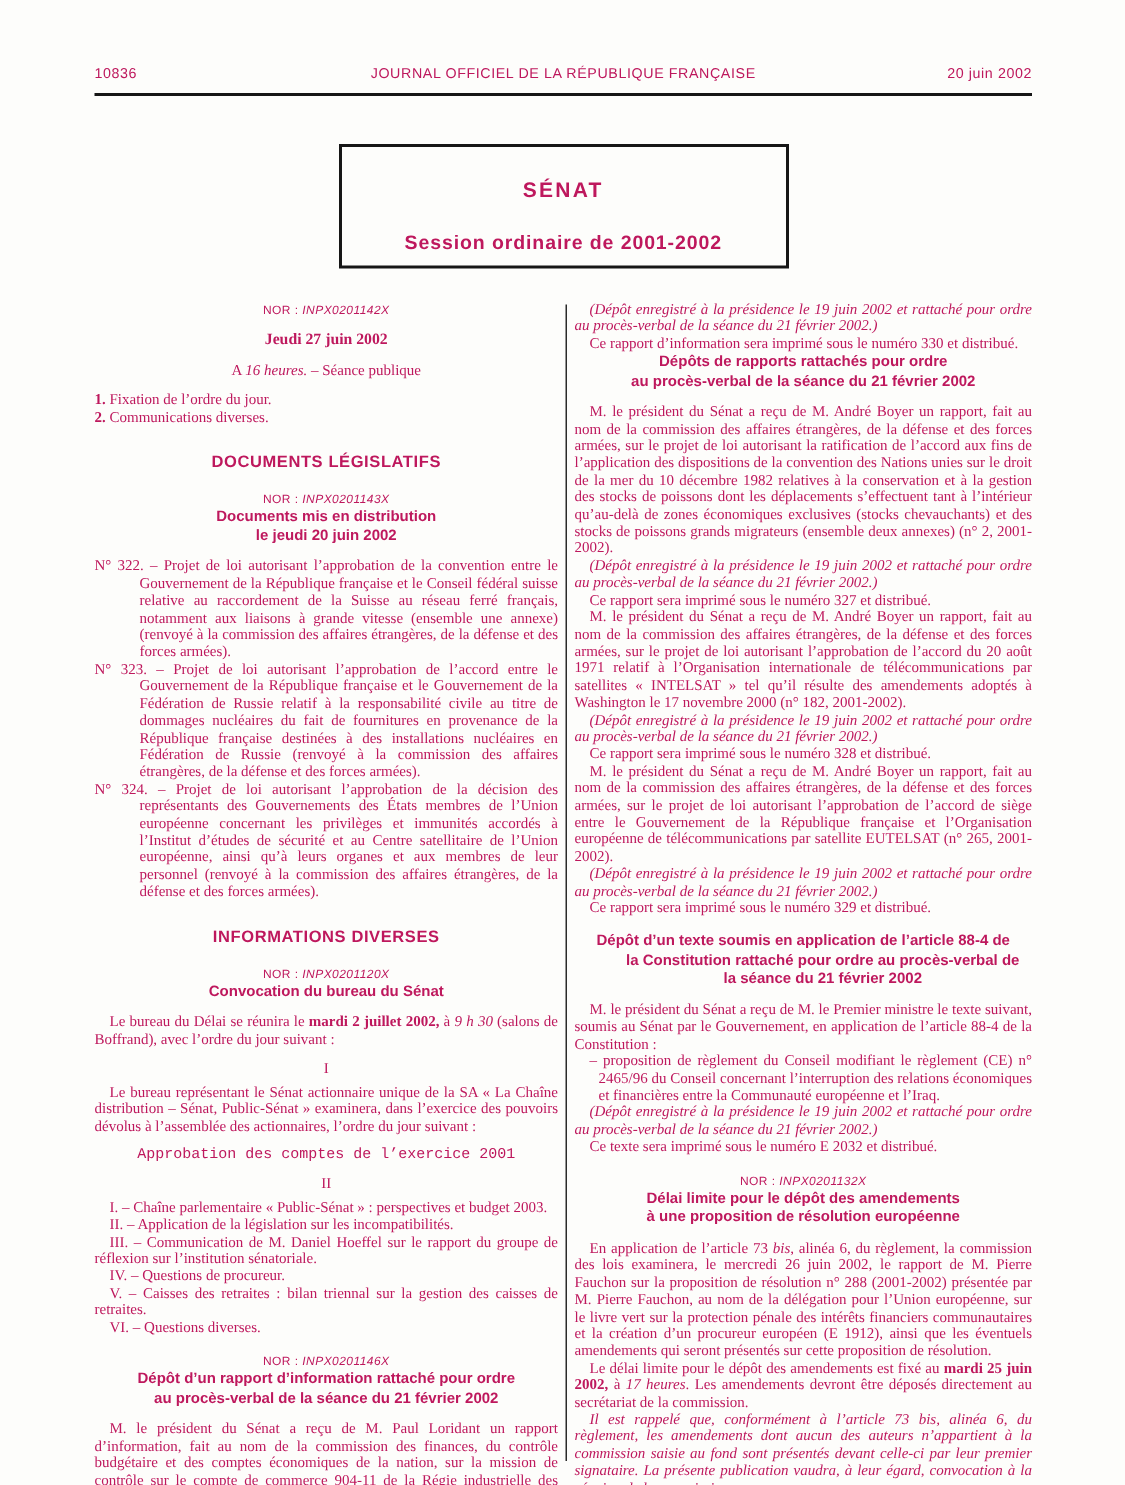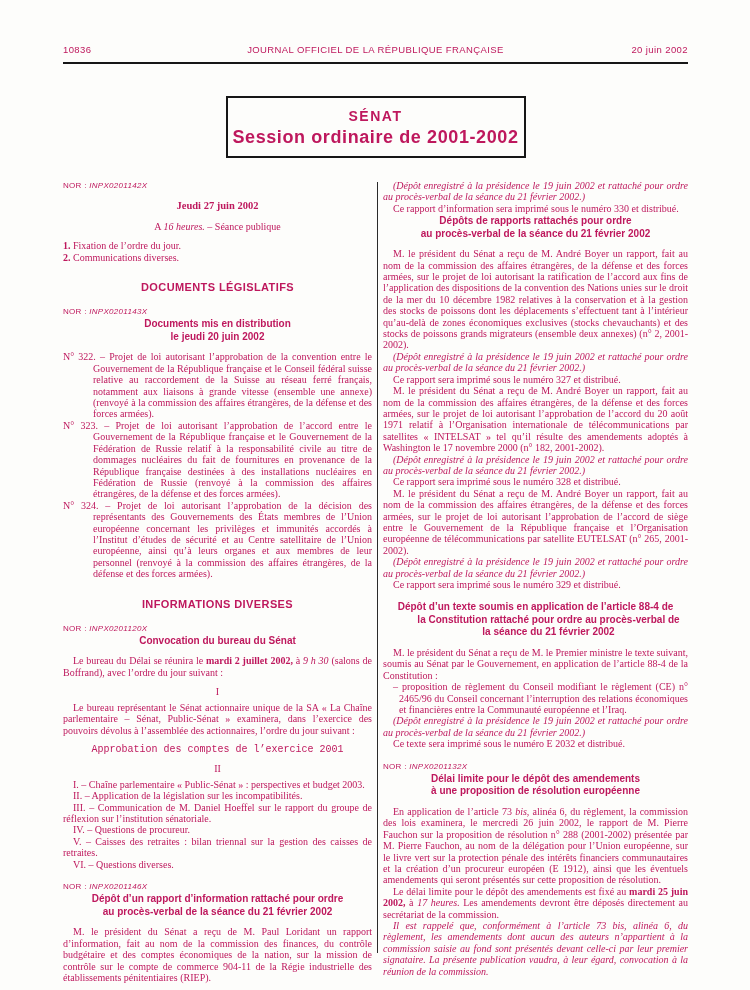--- a/index.html
+++ b/index.html
@@ -24,24 +24,24 @@
   .jo-header .hl{width:90px;}
   .jo-header .hc{flex:1;text-align:center;}
   .jo-header .hr{width:90px;text-align:right;}
   
   .masthead{
     width:288px;margin:32px auto 0;
     border:2px solid #161616;
     text-align:center;
     font-family:"Liberation Sans",sans-serif;
     font-weight:bold;
-    padding:10px 4px 8px;
+    padding:20px 4px 8px;
   }
   .masthead .mt1{font-size:14px;letter-spacing:1.5px;}
-  .masthead .mt2{font-size:18px;letter-spacing:.6px;margin-top:3px;text-align:center;}
+  .masthead .mt2{font-size:13px;letter-spacing:.6px;margin-top:20px;text-align:center;}
   
   .columns{display:flex;align-items:stretch;margin-top:22px;}
   .col{width:309px;}
   .col-right{width:305px;}
   .divider{width:1px;background:#2a2a2a;margin:2px 5px 30px 5px;}
   .col > :first-child{margin-top:0;}
   
   .sec-head{
     font-family:"Liberation Sans",sans-serif;
     font-weight:bold;font-size:11px;letter-spacing:.4px;
@@ -53,21 +53,21 @@
     text-align:center;margin:1px 0 0;
     white-space:pre-line;
   }
   .sub-head.hang{
     text-align:center;
     padding-left:26px;text-indent:-26px;
   }
   .nor{
     font-family:"Liberation Sans",sans-serif;
     font-size:8px;letter-spacing:.3px;
-    margin:13px 0 0;
+    text-align:center;margin:13px 0 0;
   }
   .nor .nor-value{font-style:italic;}
   
   p{margin:0;font-size:10px;line-height:11.4px;text-align:justify;}
   .mtS{margin-top:4px;} .mtM{margin-top:8px;} .mtL{margin-top:11px;}
   .ind{text-indent:10px;}
   .center{text-align:center;text-indent:0;font-family:Liberation Mono, monospace;}
   .it{font-style:italic;}
   .b{font-weight:bold;}
   .date-line{text-align:center;font-weight:bold;font-size:10.5px;margin-top:9px;}
@@ -109,21 +109,21 @@
 le jeudi 20 juin 2002</div>
       <p class="entry mtM">N° 322. – Projet de loi autorisant l’approbation de la convention entre le Gouvernement de la République française et le Conseil fédéral suisse relative au raccordement de la Suisse au réseau ferré français, notamment aux liaisons à grande vitesse (ensemble une annexe) (renvoyé à la commission des affaires étrangères, de la défense et des forces armées).</p>
       <p class="entry">N° 323. – Projet de loi autorisant l’approbation de l’accord entre le Gouvernement de la République française et le Gouvernement de la Fédération de Russie relatif à la responsabilité civile au titre de dommages nucléaires du fait de fournitures en provenance de la République française destinées à des installations nucléaires en Fédération de Russie (renvoyé à la commission des affaires étrangères, de la défense et des forces armées).</p>
       <p class="entry">N° 324. – Projet de loi autorisant l’approbation de la décision des représentants des Gouvernements des États membres de l’Union européenne concernant les privilèges et immunités accordés à l’Institut d’études de sécurité et au Centre satellitaire de l’Union européenne, ainsi qu’à leurs organes et aux membres de leur personnel (renvoyé à la commission des affaires étrangères, de la défense et des forces armées).</p>
 
       <h2 class="sec-head">INFORMATIONS DIVERSES</h2>
       <p class="nor"><span>NOR : </span><span class="nor-value">INPX0201120X</span></p>
       <div class="sub-head">Convocation du bureau du Sénat</div>
       <p class="ind mtM"><span>Le bureau du Délai se réunira le </span><span class="b">mardi 2 juillet 2002,</span><span> à </span><span class="it">9 h 30</span><span> (salons de Boffrand), avec l’ordre du jour suivant :</span></p>
       <p class="roman">I</p>
-      <p class="ind mtS">Le bureau représentant le Sénat actionnaire unique de la SA « La Chaîne parlementaire – Sénat, Public-Sénat » examinera, dans l’exercice des pouvoirs dévolus à l’assemblée des actionnaires, l’ordre du jour suivant :</p>
+      <p class="ind mtS">Le bureau représentant le Sénat actionnaire unique de la SA « La Chaîne distribution – Sénat, Public-Sénat » examinera, dans l’exercice des pouvoirs dévolus à l’assemblée des actionnaires, l’ordre du jour suivant :</p>
       <p class="center mtM">Approbation des comptes de l’exercice 2001</p>
       <p class="roman">II</p>
       <p class="ind mtS">I. – Chaîne parlementaire « Public-Sénat » : perspectives et budget 2003.</p>
       <p class="ind">II. – Application de la législation sur les incompatibilités.</p>
       <p class="ind">III. – Communication de M. Daniel Hoeffel sur le rapport du groupe de réflexion sur l’institution sénatoriale.</p>
       <p class="ind">IV. – Questions de procureur.</p>
       <p class="ind">V. – Caisses des retraites : bilan triennal sur la gestion des caisses de retraites.</p>
       <p class="ind">VI. – Questions diverses.</p>
 
       <p class="nor mtL"><span>NOR : </span><span class="nor-value">INPX0201146X</span></p>

